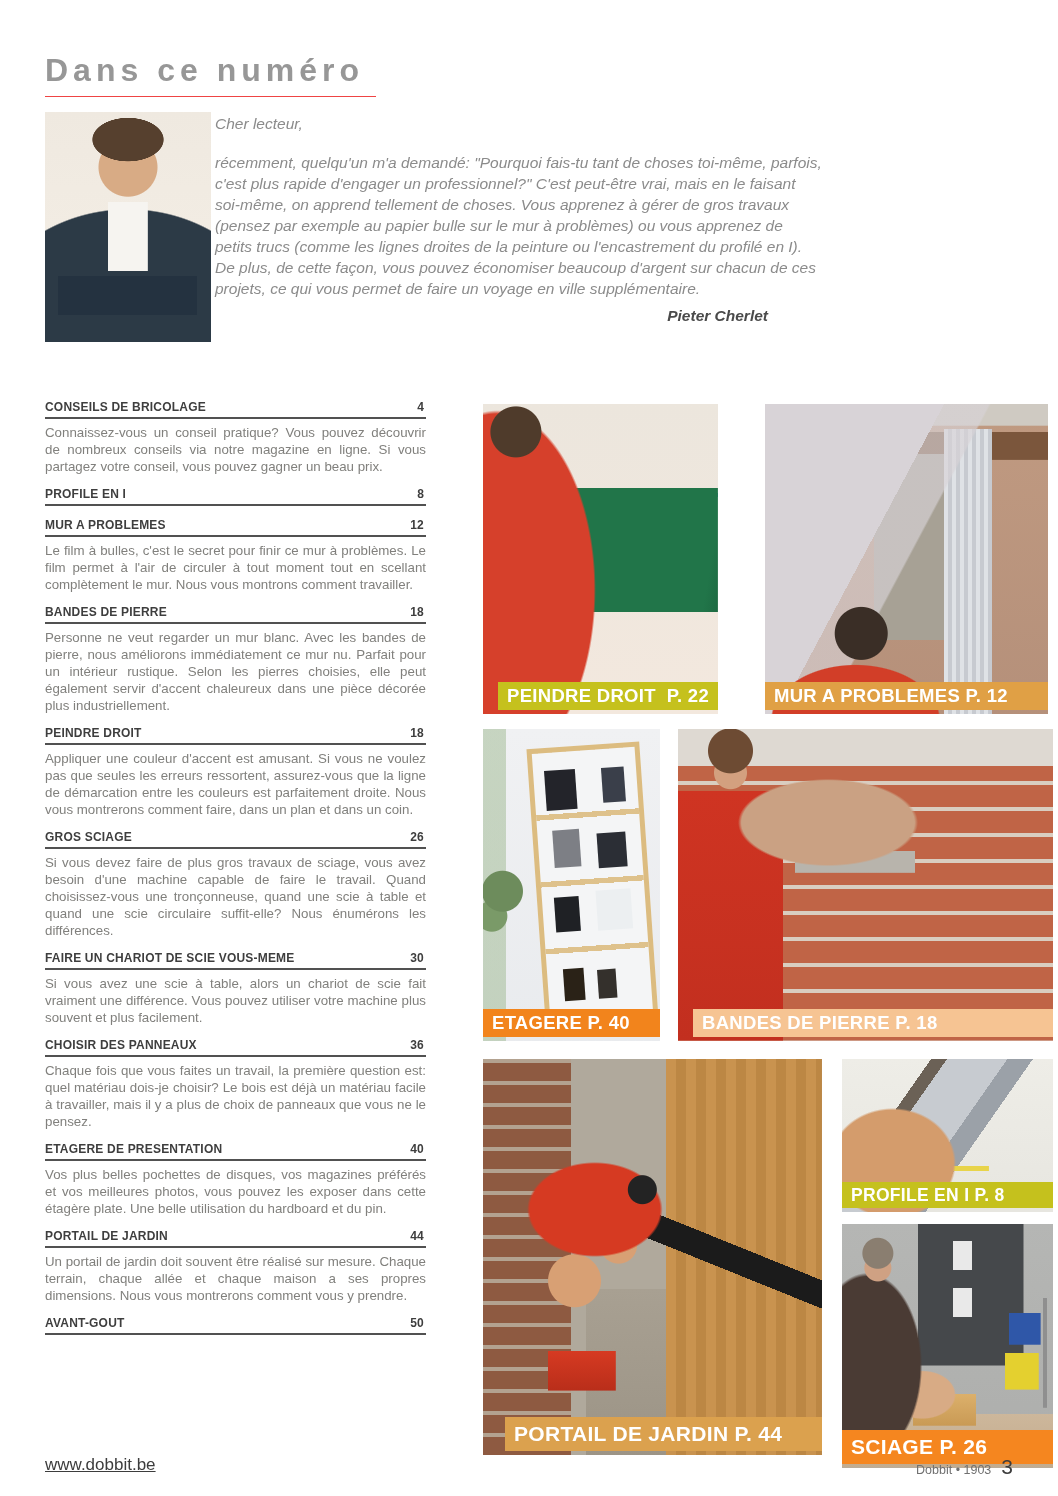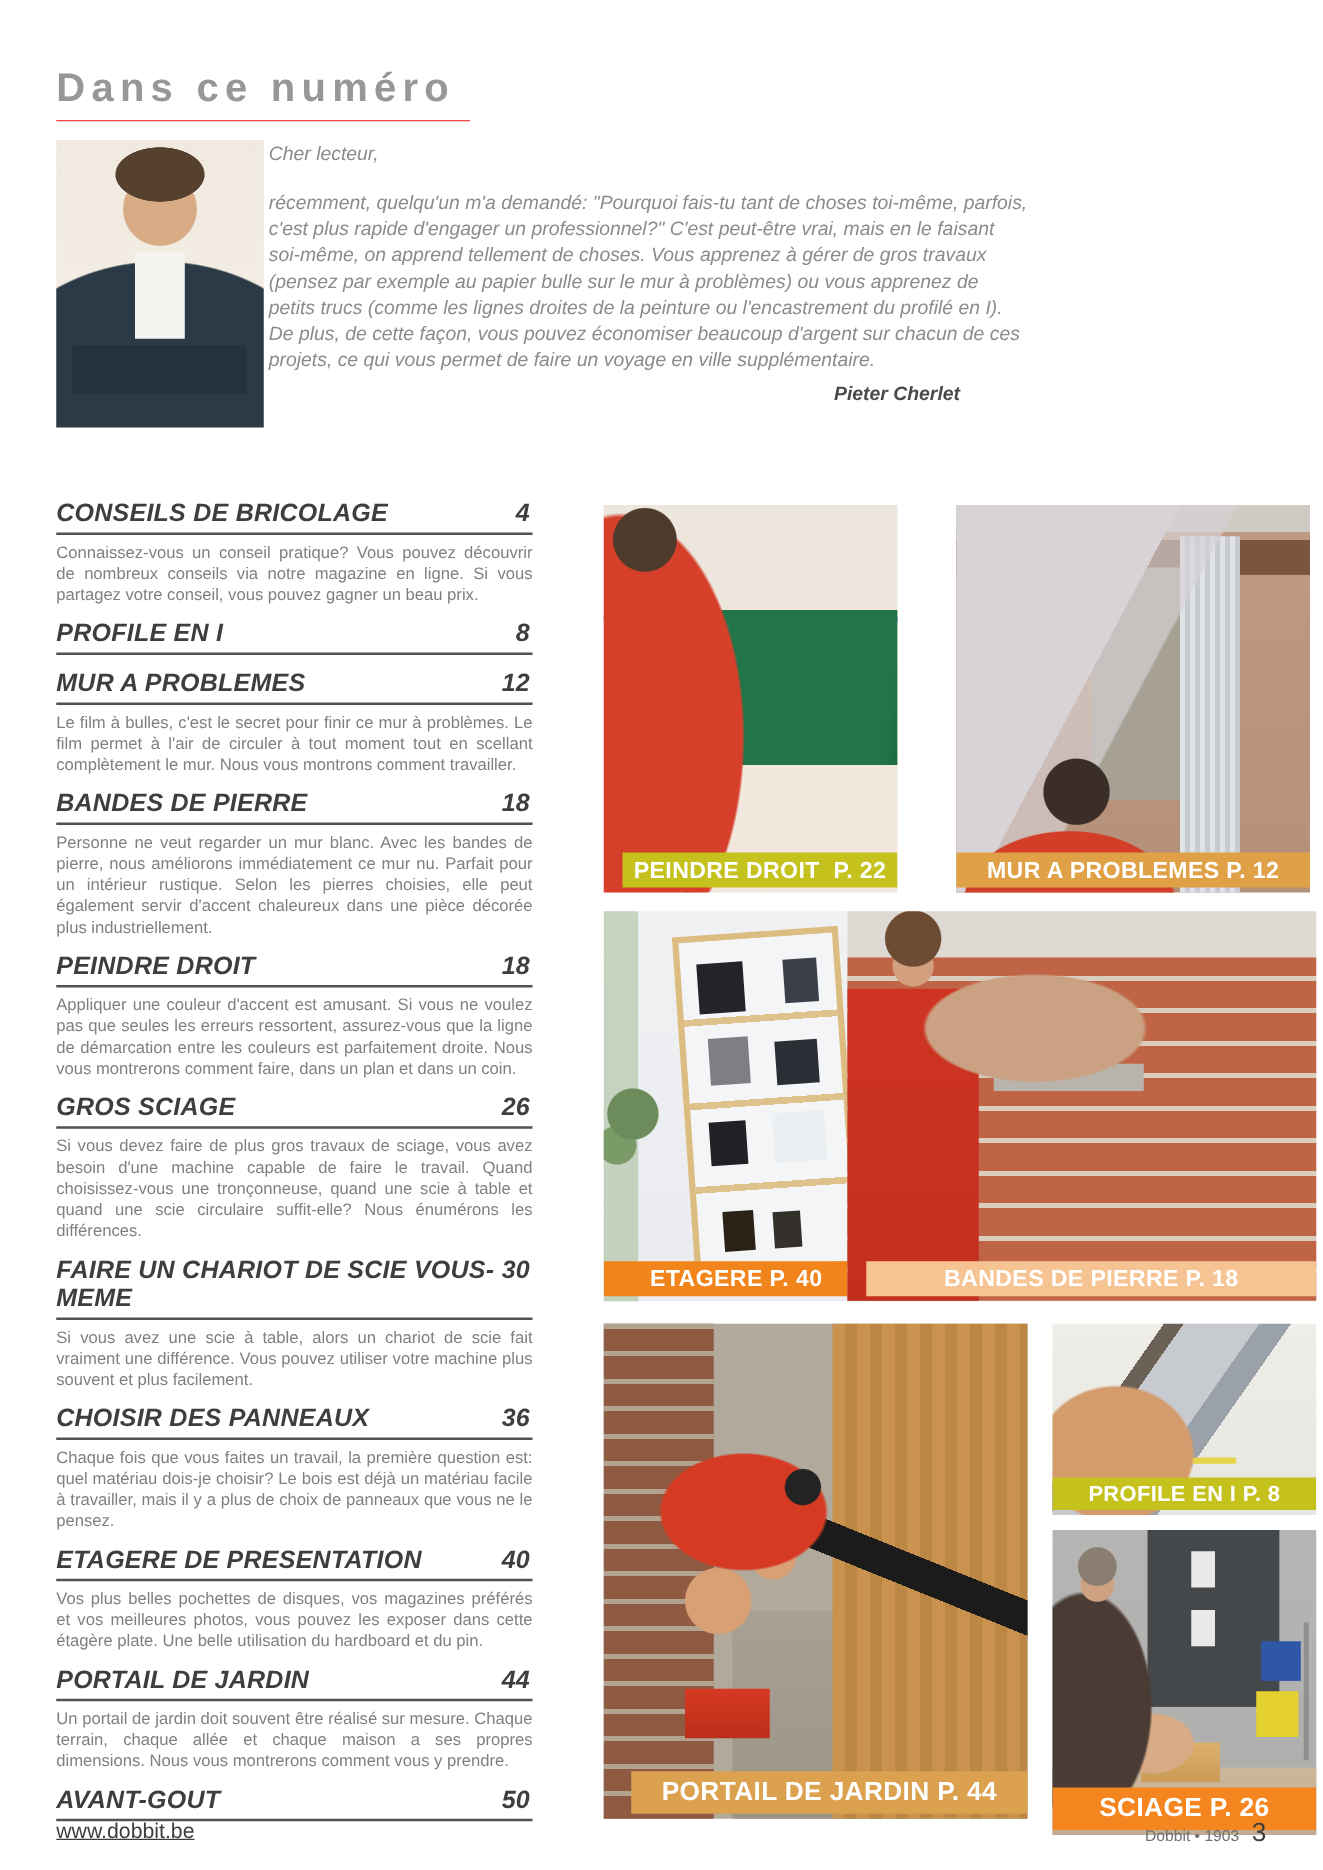--- a/index.html
+++ b/index.html
@@ -36,32 +36,32 @@
   .letter .body{margin-bottom:3px;}
   .signature{
     text-align:right;padding-right:55px;font-weight:bold;font-style:italic;
     color:#4a4a4a;font-size:15.5px;margin-top:6px;
   }
   
   .toc{position:absolute;left:45px;top:400px;width:381px;}
   .toc-entry{margin-bottom:12px;}
   .toc-entry .titlerow{
     display:flex;justify-content:space-between;align-items:baseline;
-    font-weight:bold;font-size:20px;color:#3e3e3e;letter-spacing:0.2px;
-    border-bottom:2px solid #515151;padding-bottom:3px;margin-bottom:5px;font-style:italic;
+    font-weight:bold;font-size:12px;color:#3e3e3e;letter-spacing:0.2px;
+    border-bottom:2px solid #515151;padding-bottom:3px;margin-bottom:5px;
   }
   .toc-entry .titlerow .pg{font-weight:bold;padding-right:2px;}
   .toc-entry .desc{
     margin:0;font-size:13.3px;line-height:17px;color:#81807d;text-align:justify;
   }
   
   .ph{position:absolute;overflow:hidden;background-repeat:no-repeat;}
   .caption{
     position:absolute;right:0;bottom:4px;height:28px;line-height:28px;
-    color:#ffffff;font-weight:bold;font-size:18.5px;text-align:center;
+    color:#ffffff;font-weight:bold;font-size:18.5px;text-align:left;
     padding:0 9px;letter-spacing:0.3px;white-space:pre;
   }
   .caption.lg{height:34px;line-height:34px;font-size:21px;}
   .caption.sm{height:26px;line-height:26px;font-size:17.5px;}
   #ph1{left:443px;top:388px;width:235px;height:310px;
     background-image:
       radial-gradient(circle at 14% 9%, #4f3b2b 0 25px, rgba(0,0,0,0) 26px),
       radial-gradient(42% 58% at 6% 60%, #d6402b 0 98%, rgba(0,0,0,0) 100%),
       linear-gradient(100deg, #217549 0 92%, #1d6a42 100%),
       linear-gradient(#3e7fc1,#3e7fc1),
@@ -81,21 +81,21 @@
       linear-gradient(#c09a81,#b5907a);
     background-size:100% 100%,100% 100%,100% 100%,17% 92%,26% 60%,100% 9%,100% 7%,100% 100%;
     background-position:0 0,0 0,0 0,76% 100%,52% 40%,0 10%,0 0,0 0;}
   #ph3{left:443px;top:713px;width:177px;height:312px;
     background-image:
       radial-gradient(circle at 11% 52%, #6d8c5c 0 20px, rgba(0,0,0,0) 21px),
       radial-gradient(circle at 5% 60%, #7a9a68 0 15px, rgba(0,0,0,0) 16px),
       linear-gradient(rgba(157,184,143,0.5),rgba(157,184,143,0.5)),
       linear-gradient(#f0f1f3,#e9ebee);
     background-size:100% 100%,100% 100%,13% 100%,100% 100%;
-    background-position:0 0,0 0,0 0,0 0;padding-left:35px;}
+    background-position:0 0,0 0,0 0,0 0;}
   #ph3 .tilt{
     position:absolute;left:30%;top:5%;width:58%;height:86%;
     transform:rotate(-4deg);border:5px solid #dcbc80;background-color:#f4f5f6;
     background-image:
       repeating-linear-gradient(180deg, rgba(0,0,0,0) 0 23%, rgba(220,188,128,0.9) 23% 25%),
       linear-gradient(#23242a,#23242a),linear-gradient(#3a3f4a,#3a3f4a),
       linear-gradient(#7d7f85,#7d7f85),linear-gradient(#2b2e35,#2b2e35),
       linear-gradient(#1f2125,#1f2125),linear-gradient(#eceff1,#eceff1),
       linear-gradient(#2a2217,#2a2217),linear-gradient(#34302c,#34302c);
     background-repeat:no-repeat;

